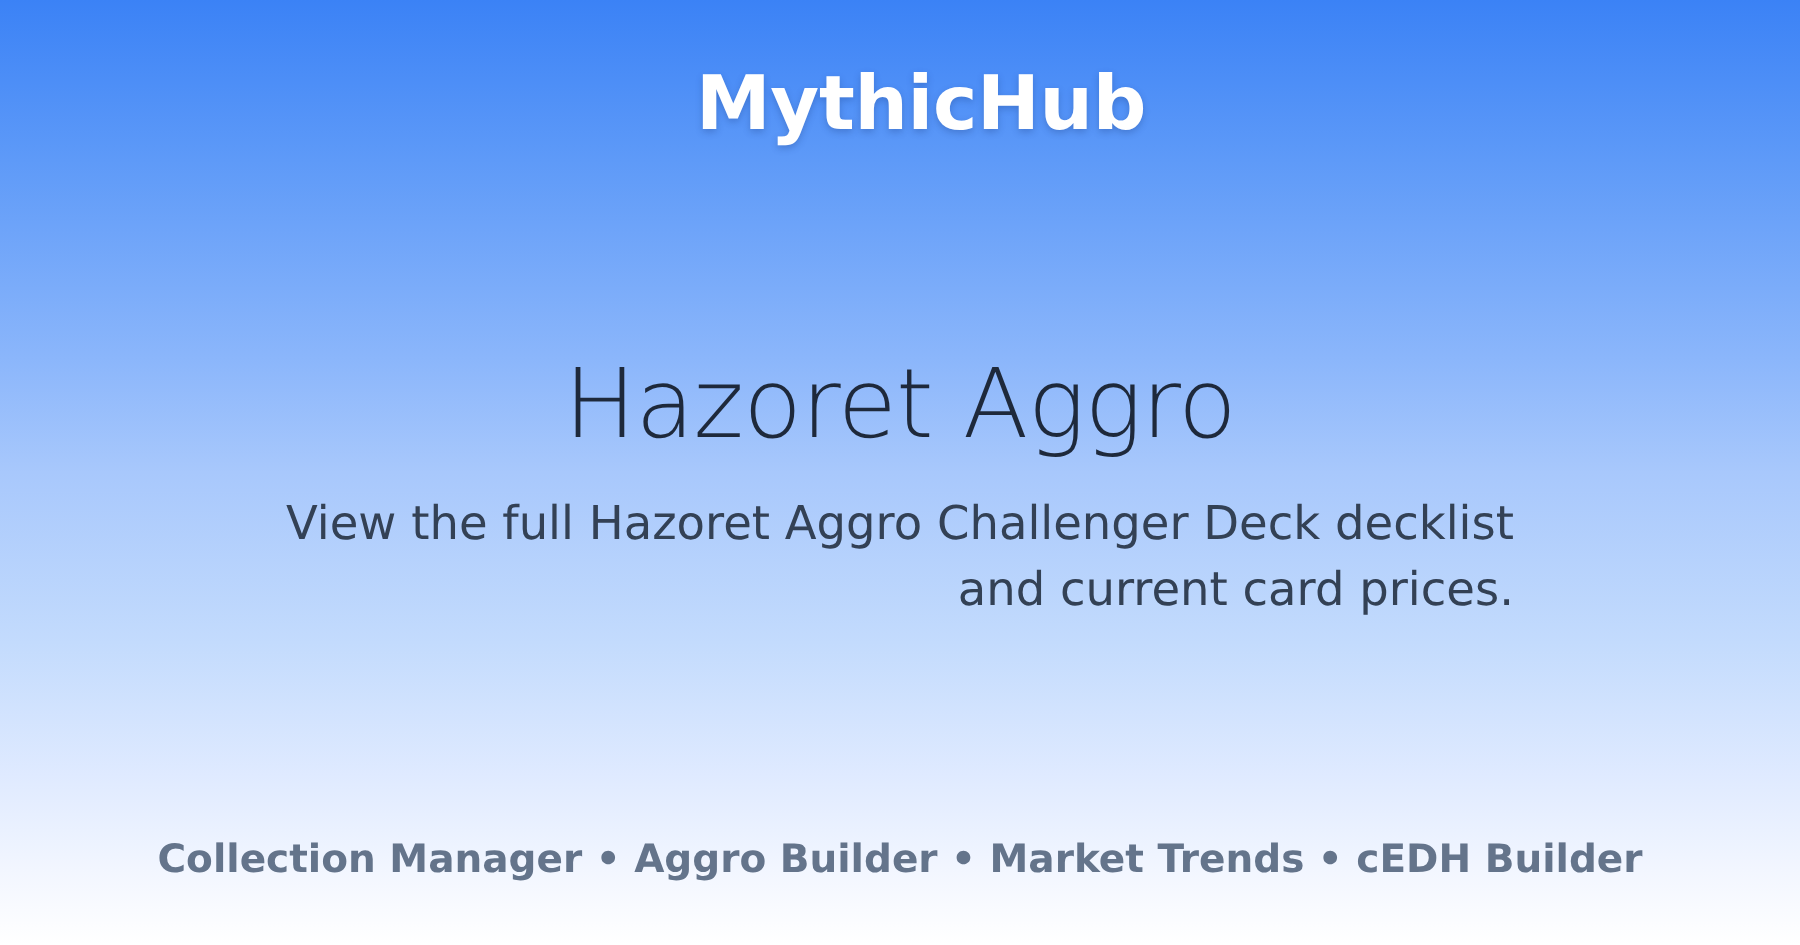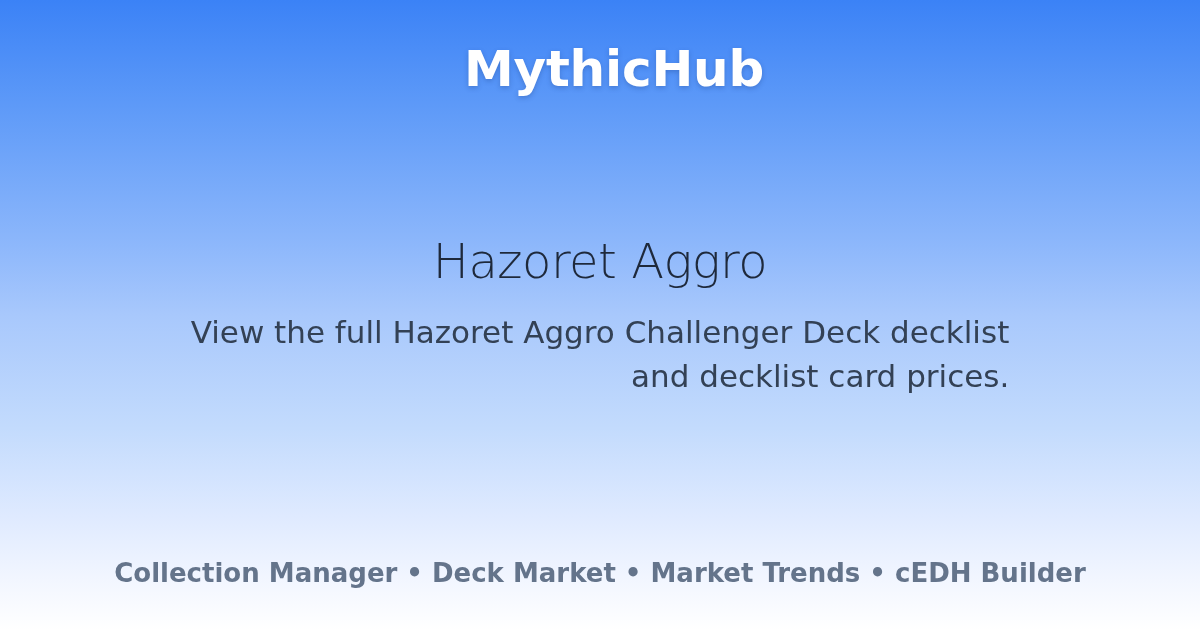--- a/index.html
+++ b/index.html
@@ -62,21 +62,21 @@
     position: absolute;
     top: 236px;
     left: 0;
     right: 0;
     display: flex;
     flex-direction: column;
     align-items: center;
   }
 
   .hero-title {
-    font-size: 48px;
+    font-size: 64px;
     font-weight: 300;
     color: #1e293b;
     letter-spacing: -0.5px;
     line-height: 1.08;
     text-align: center;
     white-space: nowrap;
   }
 
   .hero-subtitle {
     margin-top: 22px;
@@ -129,29 +129,29 @@
 
   <div class="brand-row">
     <span class="brand-wordmark">MythicHub</span>
   </div>
 
   <div class="hero">
     <h1 class="hero-title">Hazoret Aggro</h1>
 
     <p class="hero-subtitle">
       <span class="sub-line">View the full Hazoret Aggro Challenger Deck decklist</span>
-      <span class="sub-line">and decklist card prices.</span>
+      <span class="sub-line">and current card prices.</span>
     </p>
   </div>
 
   <div class="footer-strip">
     <div class="footer-links" id="footer-links">
         <span class="footer-item">Collection Manager</span>
         <span class="footer-sep">•</span>
-        <span class="footer-item">Deck Market</span>
+        <span class="footer-item">Aggro Builder</span>
         <span class="footer-sep">•</span>
         <span class="footer-item">Market Trends</span>
         <span class="footer-sep">•</span>
         <span class="footer-item">cEDH Builder</span>
       </div>
   </div>
 
 </div>
 
 </body></html>

